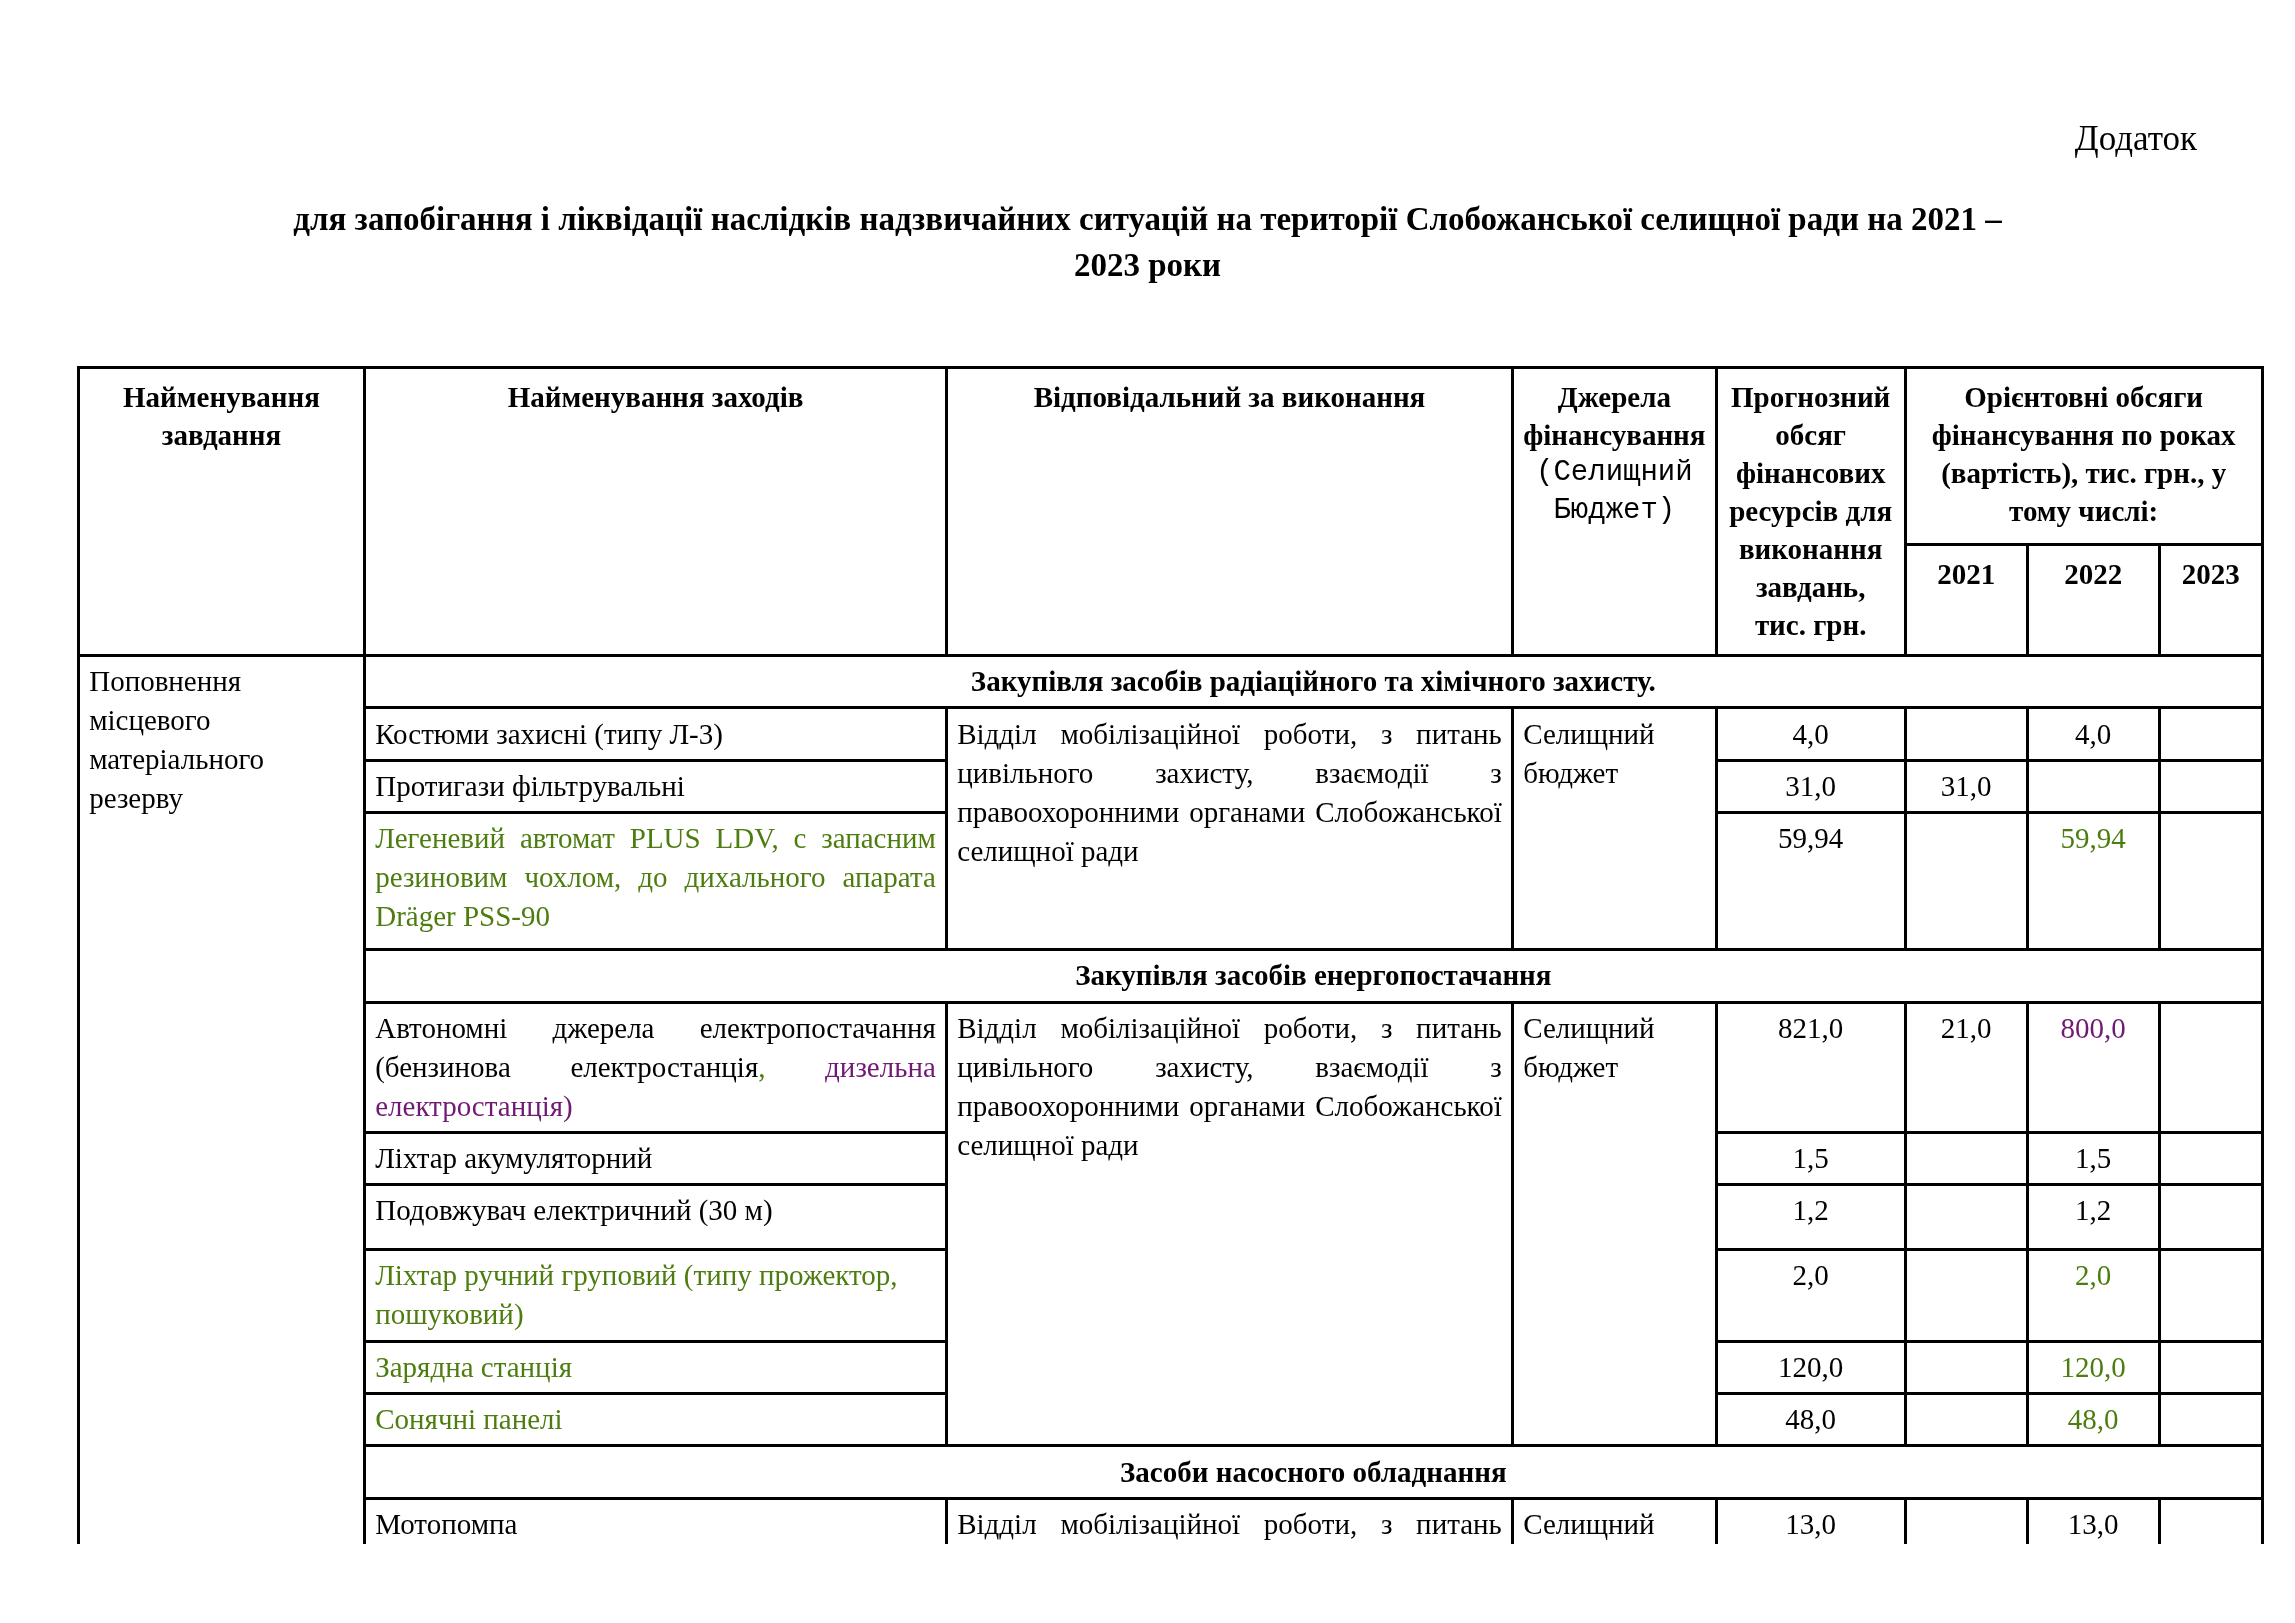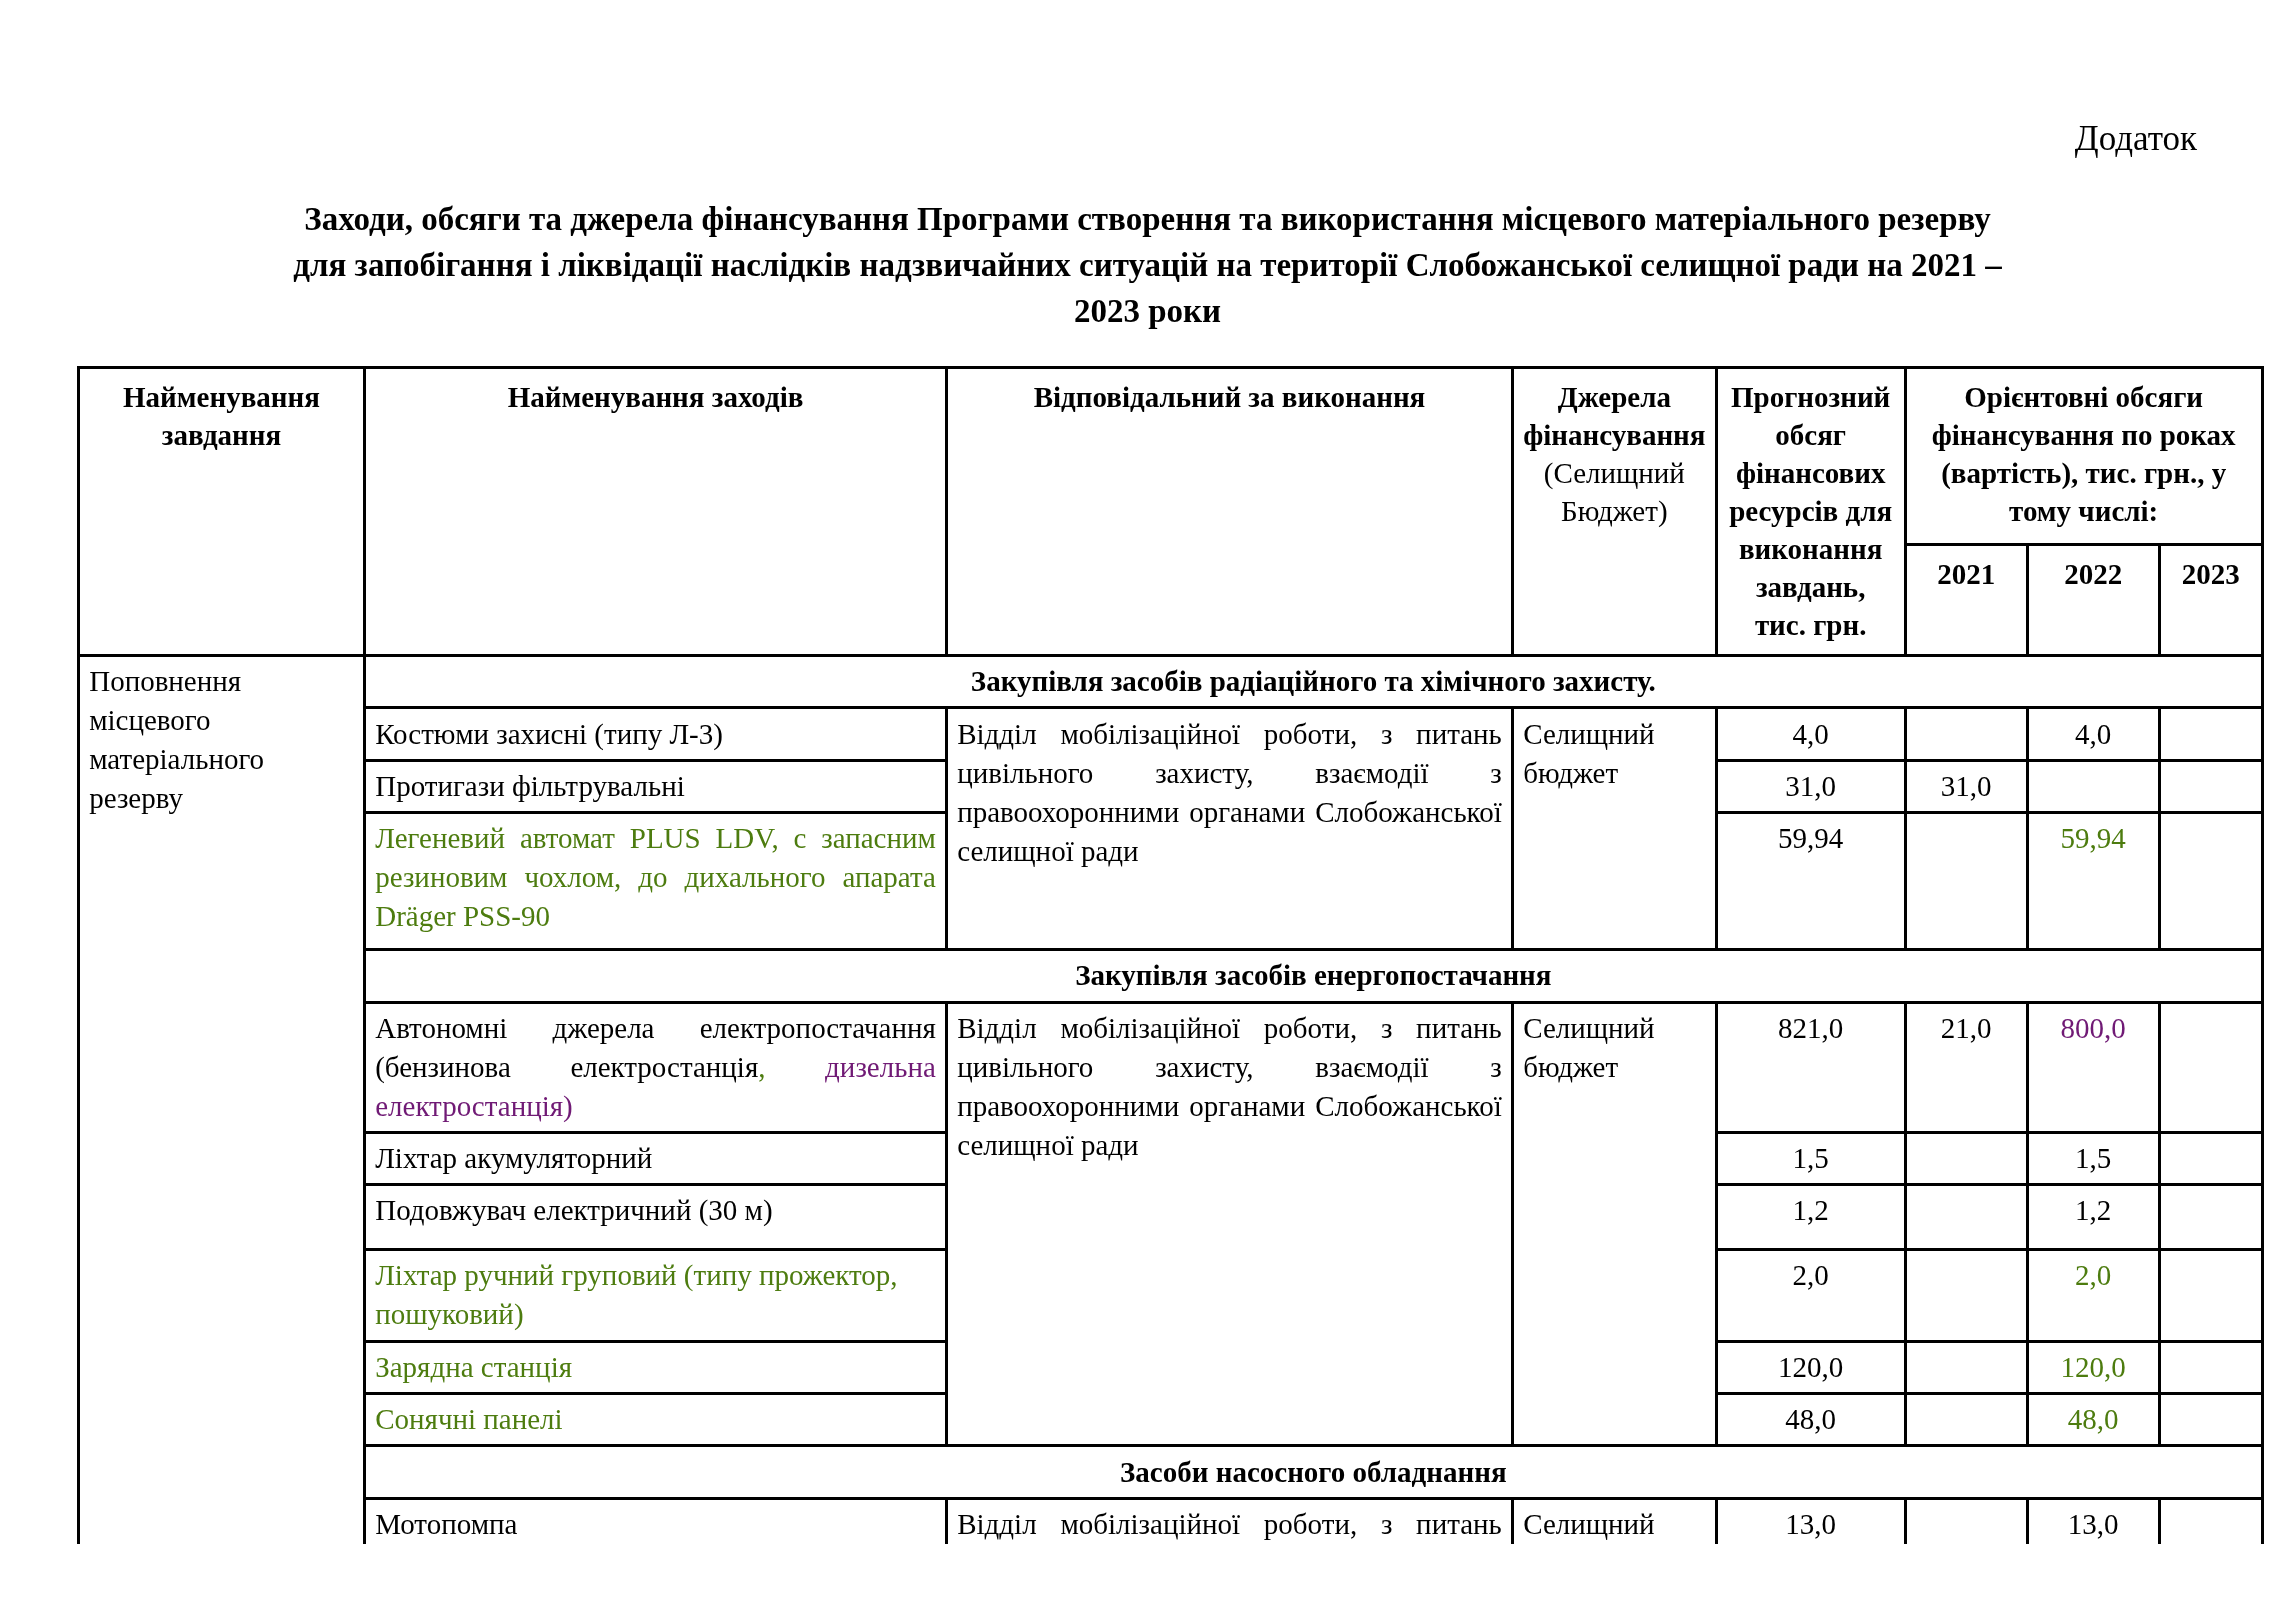--- a/index.html
+++ b/index.html
@@ -33,21 +33,21 @@
   .tbl col.c7{width:132px}
   .tbl col.c8{width:103px}
   .tbl th,.tbl td{
     border:3.3px solid #000;
     vertical-align:top;
     padding:5.2px 9.2px;
     font-size:29px;line-height:39px;
     overflow:hidden;
   }
   .tbl th{font-weight:bold;text-align:center;line-height:38px;padding-top:9.2px;}
-  .fund-normal{font-weight:normal;display:block;}
+  .fund-normal{font-weight:normal;display:block;font-family:Liberation Mono, monospace;}
   .sec-hdr{font-weight:bold;text-align:center;padding:1.3px 6.5px;line-height:35px;}
   .task-cell{line-height:58px;padding-top:9.2px;}
   .just{text-align:justify;text-align-last:left;}
   .resp{line-height:48px;}
   .num{text-align:center;line-height:37px;padding-top:5.2px;margin-left:34px;}
   .c-red{color:#4d7c0f;}
   .c-green{color:#701a75;}
   .c-blue{color:#4472c4;}
   .no-bb{border-bottom:none;}
   .ml{line-height:47px;}
@@ -58,21 +58,20 @@
   .rh60{height:39px}.rh62{height:41px}.rh92{height:60px}
 </style>
 </head>
 <body>
 
 <div class="page">
 
   <div class="appendix">Додаток</div>
 
   <div class="title">
-    <div>Заходи, обсяги та джерела фінансування Програми створення та використання місцевого матеріального резерву</div>
     <div>для запобігання і ліквідації наслідків надзвичайних ситуацій на території Слобожанської селищної ради на 2021 –</div>
     <div>2023 роки</div>
   </div>
 
   <table class="tbl">
     <colgroup>
       <col class="c1">
         <col class="c2">
         <col class="c3">
         <col class="c4">

